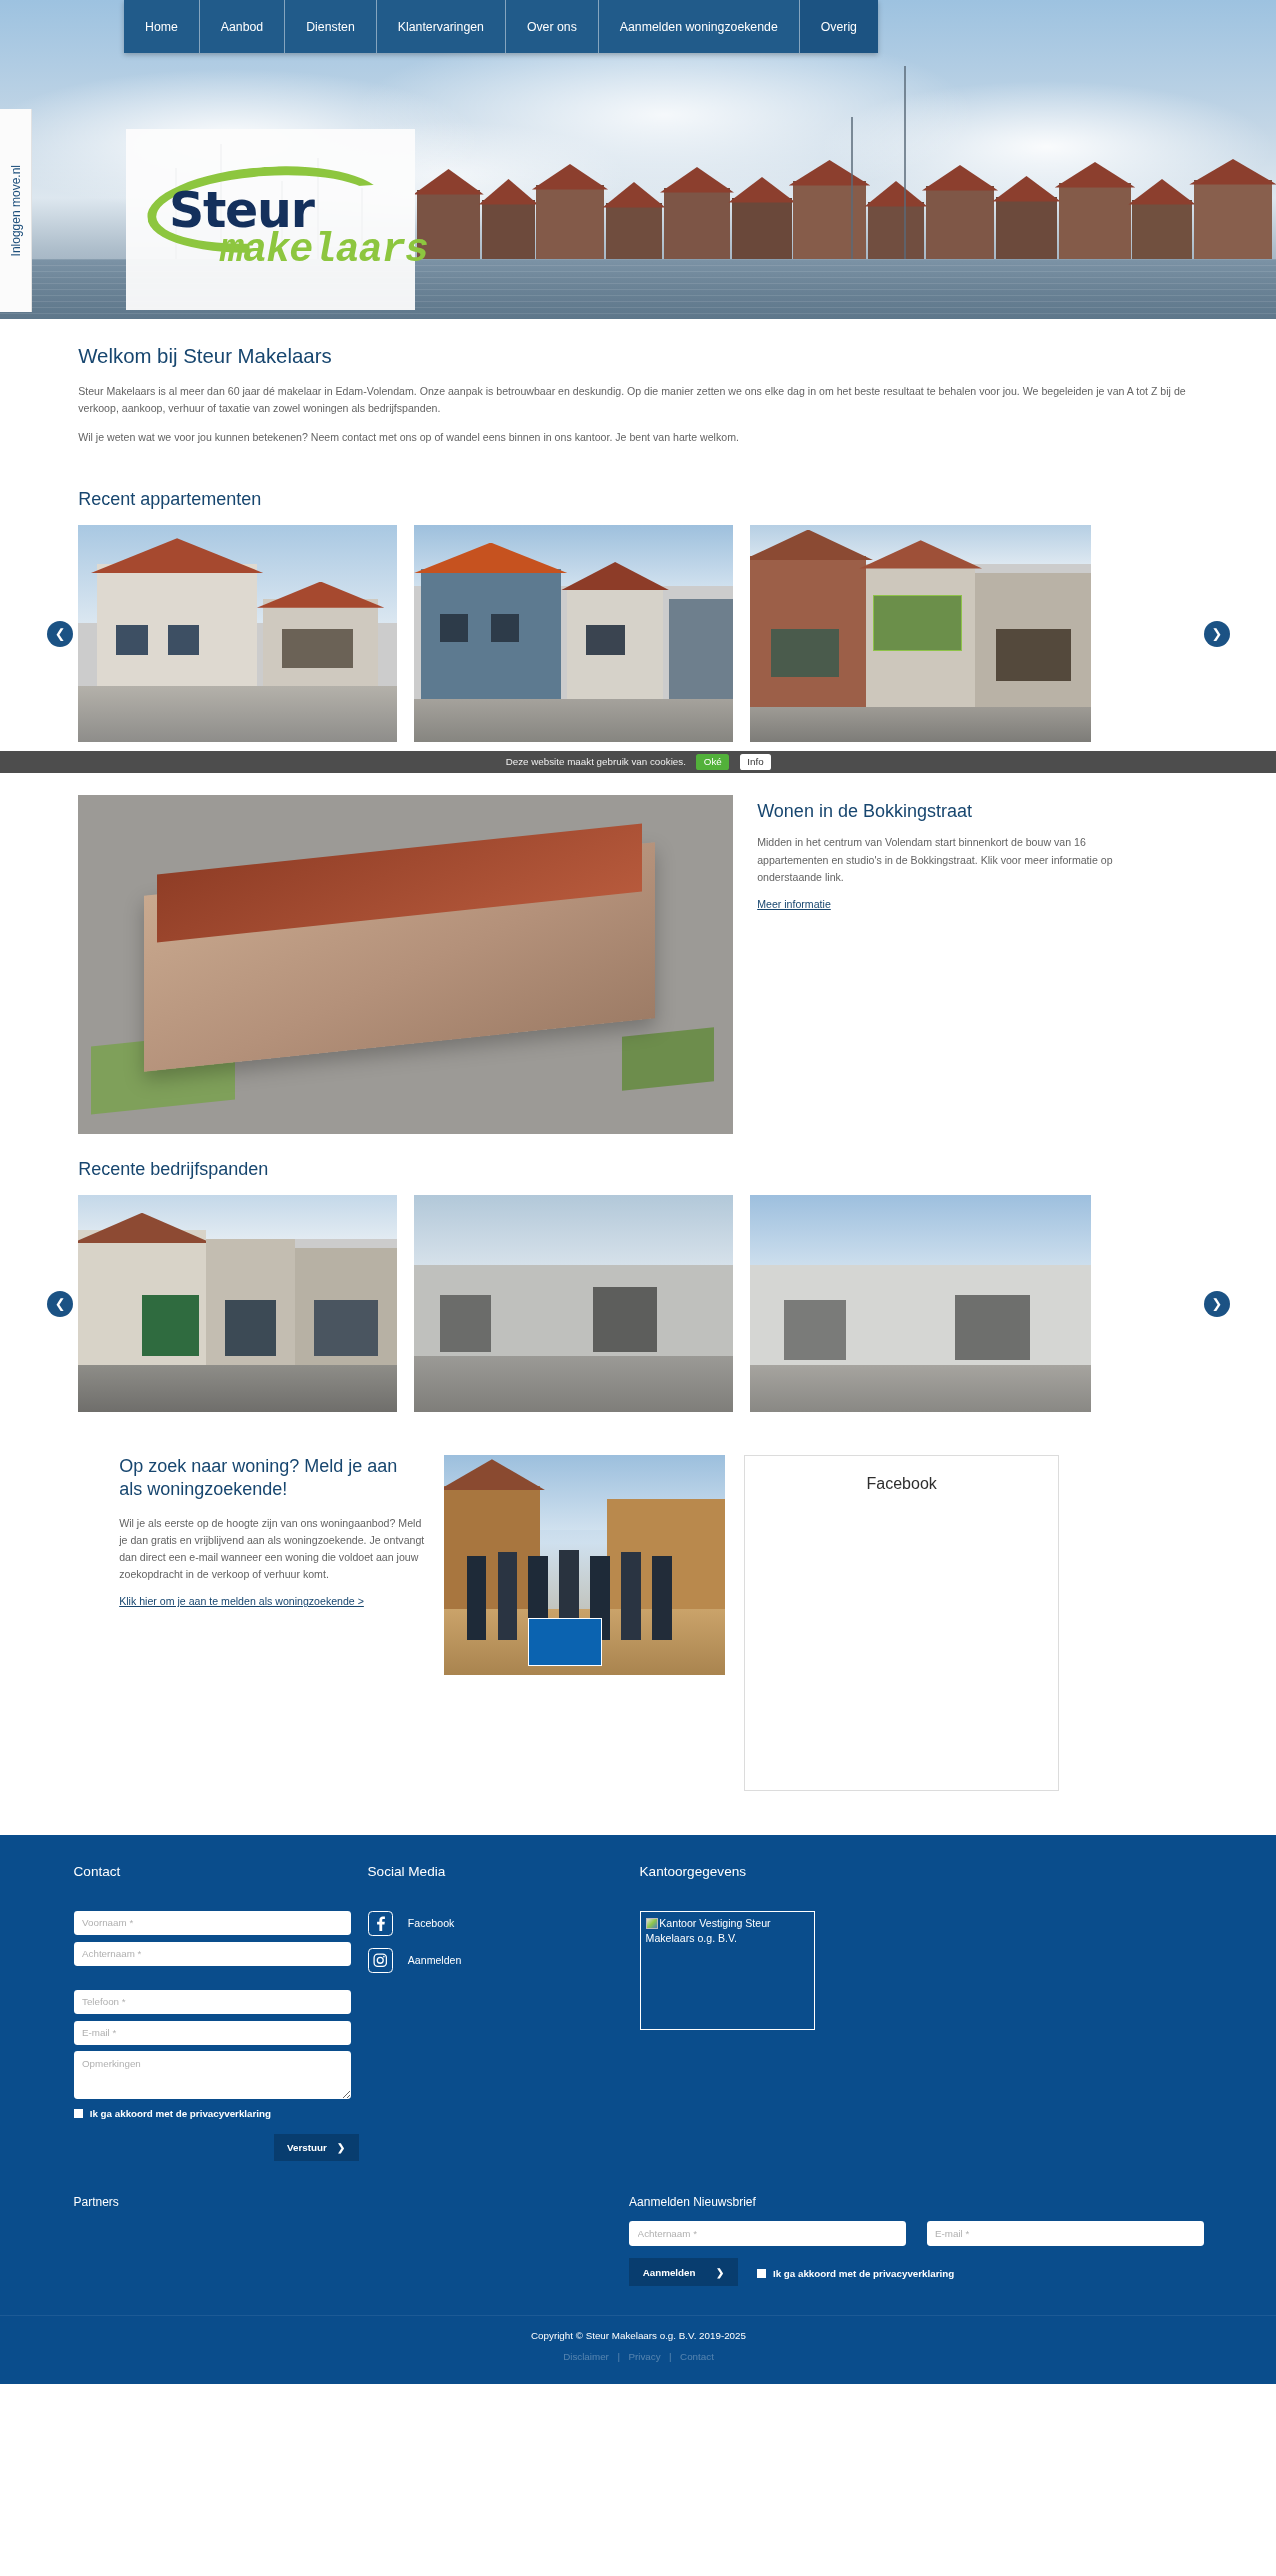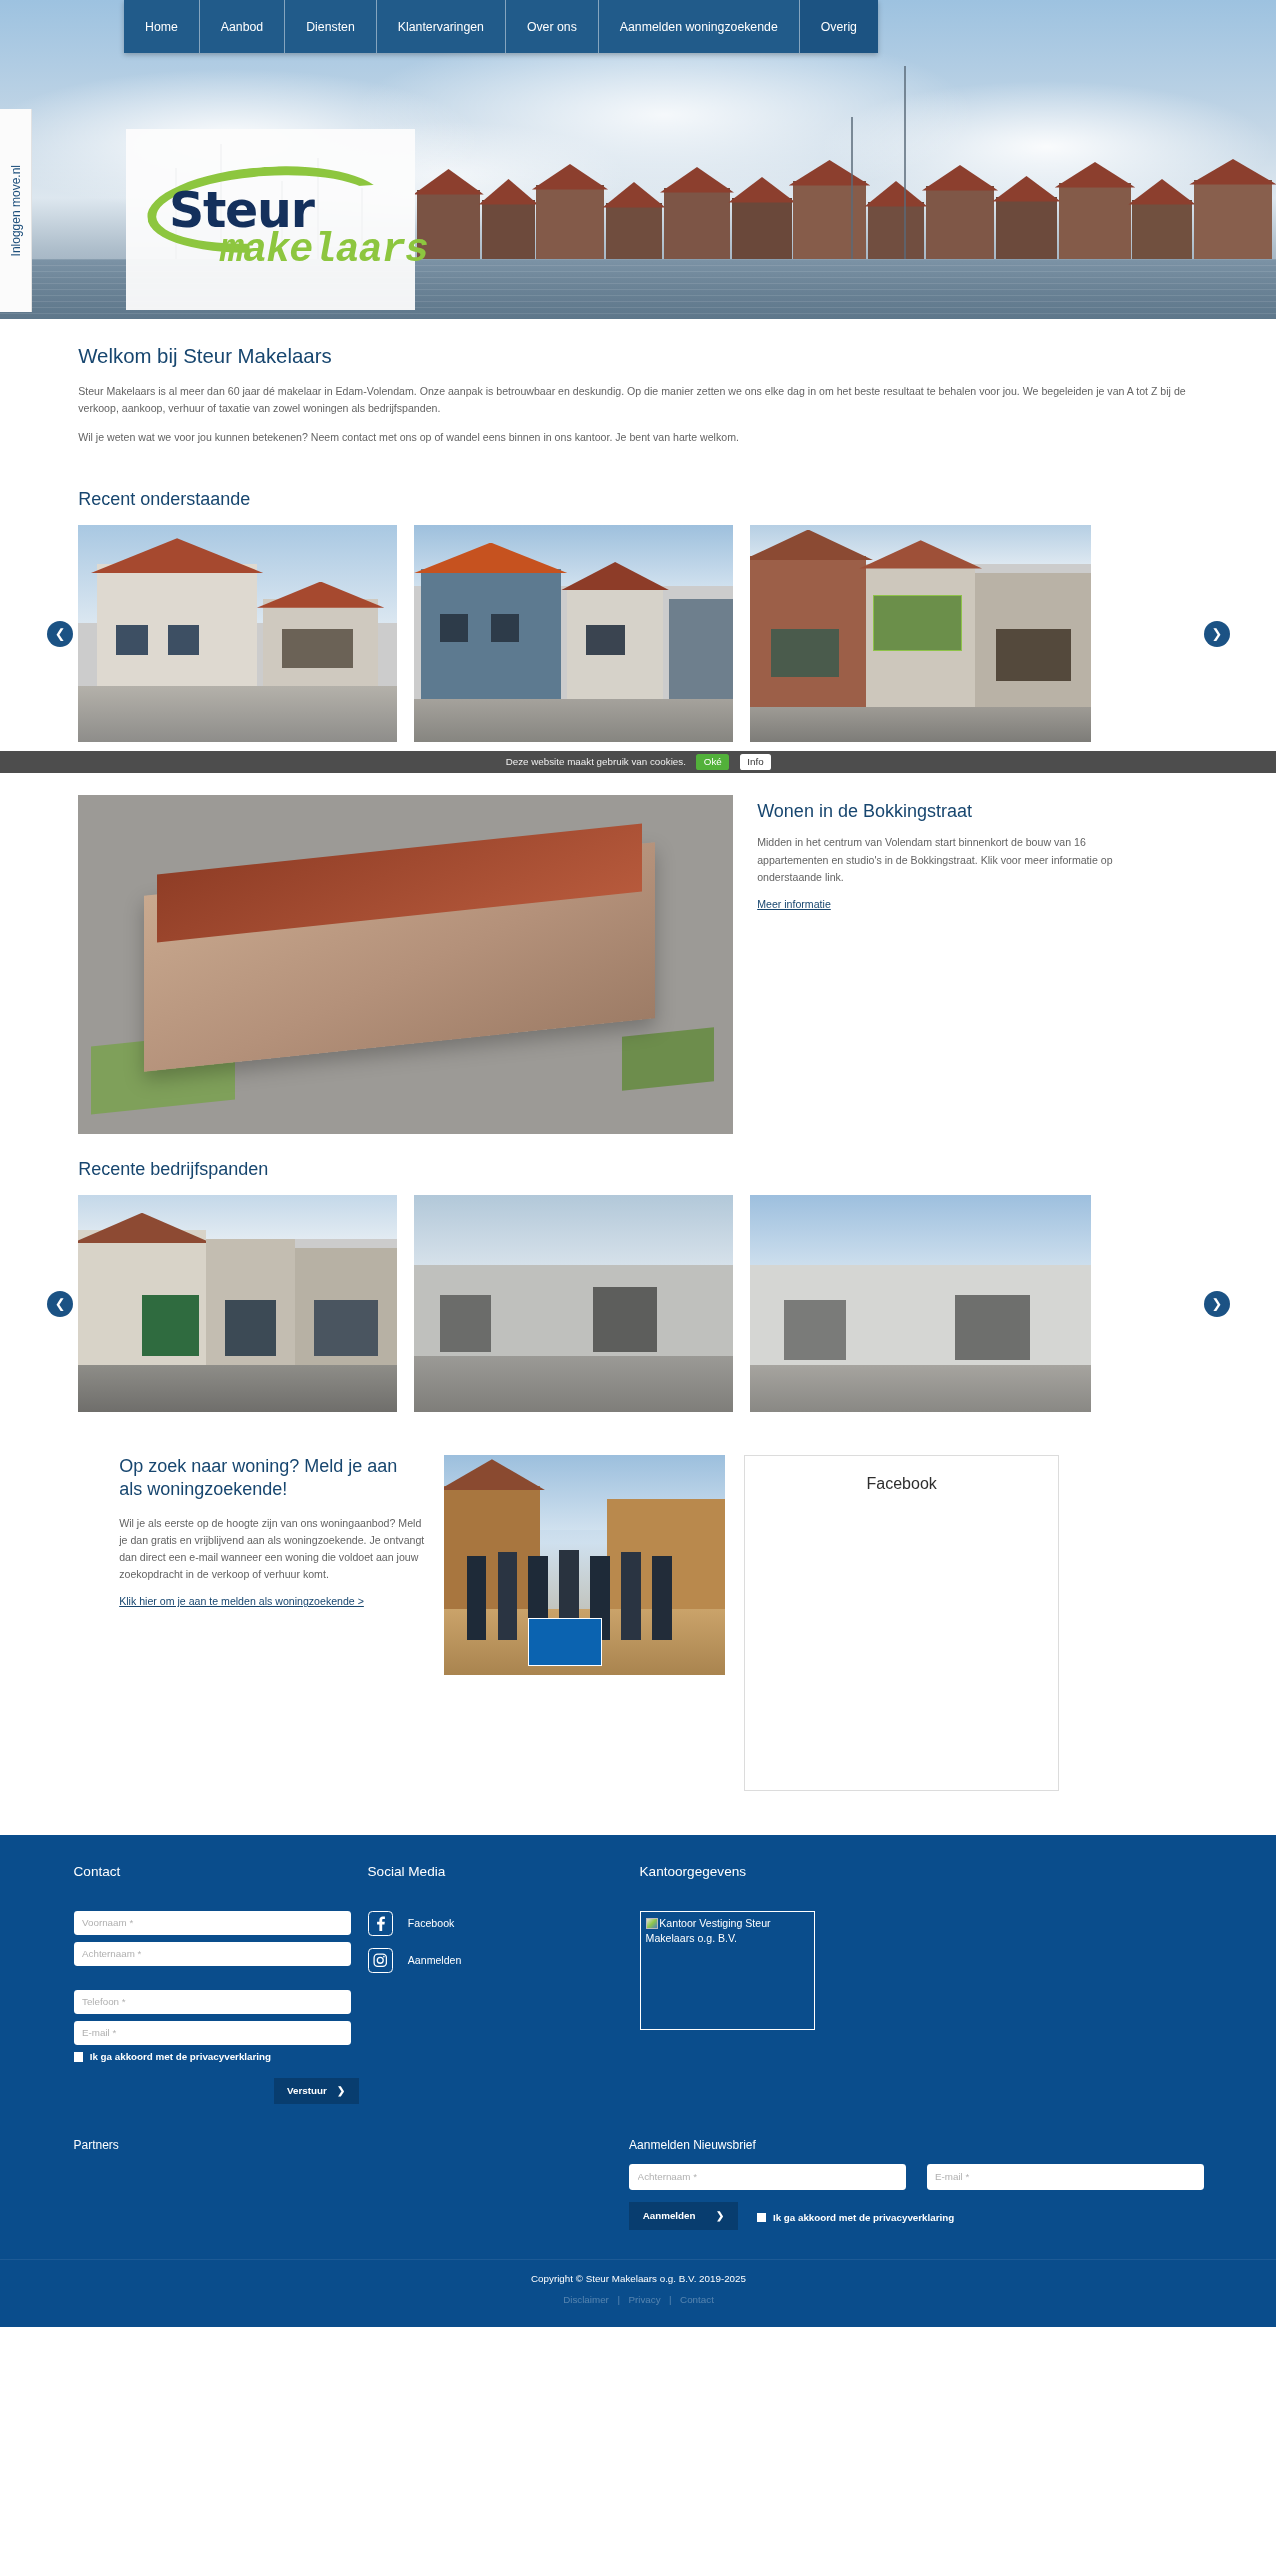--- a/index.html
+++ b/index.html
@@ -584,21 +584,21 @@
 
 <div class="wrap">
   <div class="section-welcome">
     <h1 class="title">Welkom bij Steur Makelaars</h1>
     <div class="body-text">
       <p>Steur Makelaars is al meer dan 60 jaar dé makelaar in Edam-Volendam. Onze aanpak is betrouwbaar en deskundig. Op die manier zetten we ons elke dag in om het beste resultaat te behalen voor jou. We begeleiden je van A tot Z bij de verkoop, aankoop, verhuur of taxatie van zowel woningen als bedrijfspanden.</p>
       <p>Wil je weten wat we voor jou kunnen betekenen? Neem contact met ons op of wandel eens binnen in ons kantoor. Je bent van harte welkom.</p>
     </div>
   </div>
 
-  <h2 class="subtitle">Recent onderstaande</h2>
+  <h2 class="subtitle">Recent appartementen</h2>
   <div class="carousel">
     <div class="arrow left">
         <span>❮</span>
       </div>
     <div class="arrow right">
         <span>❯</span>
       </div>
     <div class="carousel-track">
       <div class="card">
         <div class="ph">
@@ -742,20 +742,21 @@
 <footer>
   <div class="footer-main">
 
 
     <div class="fcol fcol-contact">
       <h4>Contact</h4>
       <input class="finput" placeholder="Voornaam *" style="">
       <input class="finput" placeholder="Achternaam *" style="">
       <input class="finput" style="margin-top: 24px;" placeholder="Telefoon *">
       <input class="finput" placeholder="E-mail *" style="">
+      <textarea class="ftextarea" placeholder="Opmerkingen" style=""></textarea>
       <div class="check-row">
         <span class="cbox"></span>
         <span>Ik ga akkoord met de privacyverklaring</span>
       </div>
       <button class="btn-send">
         <span>Verstuur</span>
         <span>❯</span>
       </button>
     </div>
 

